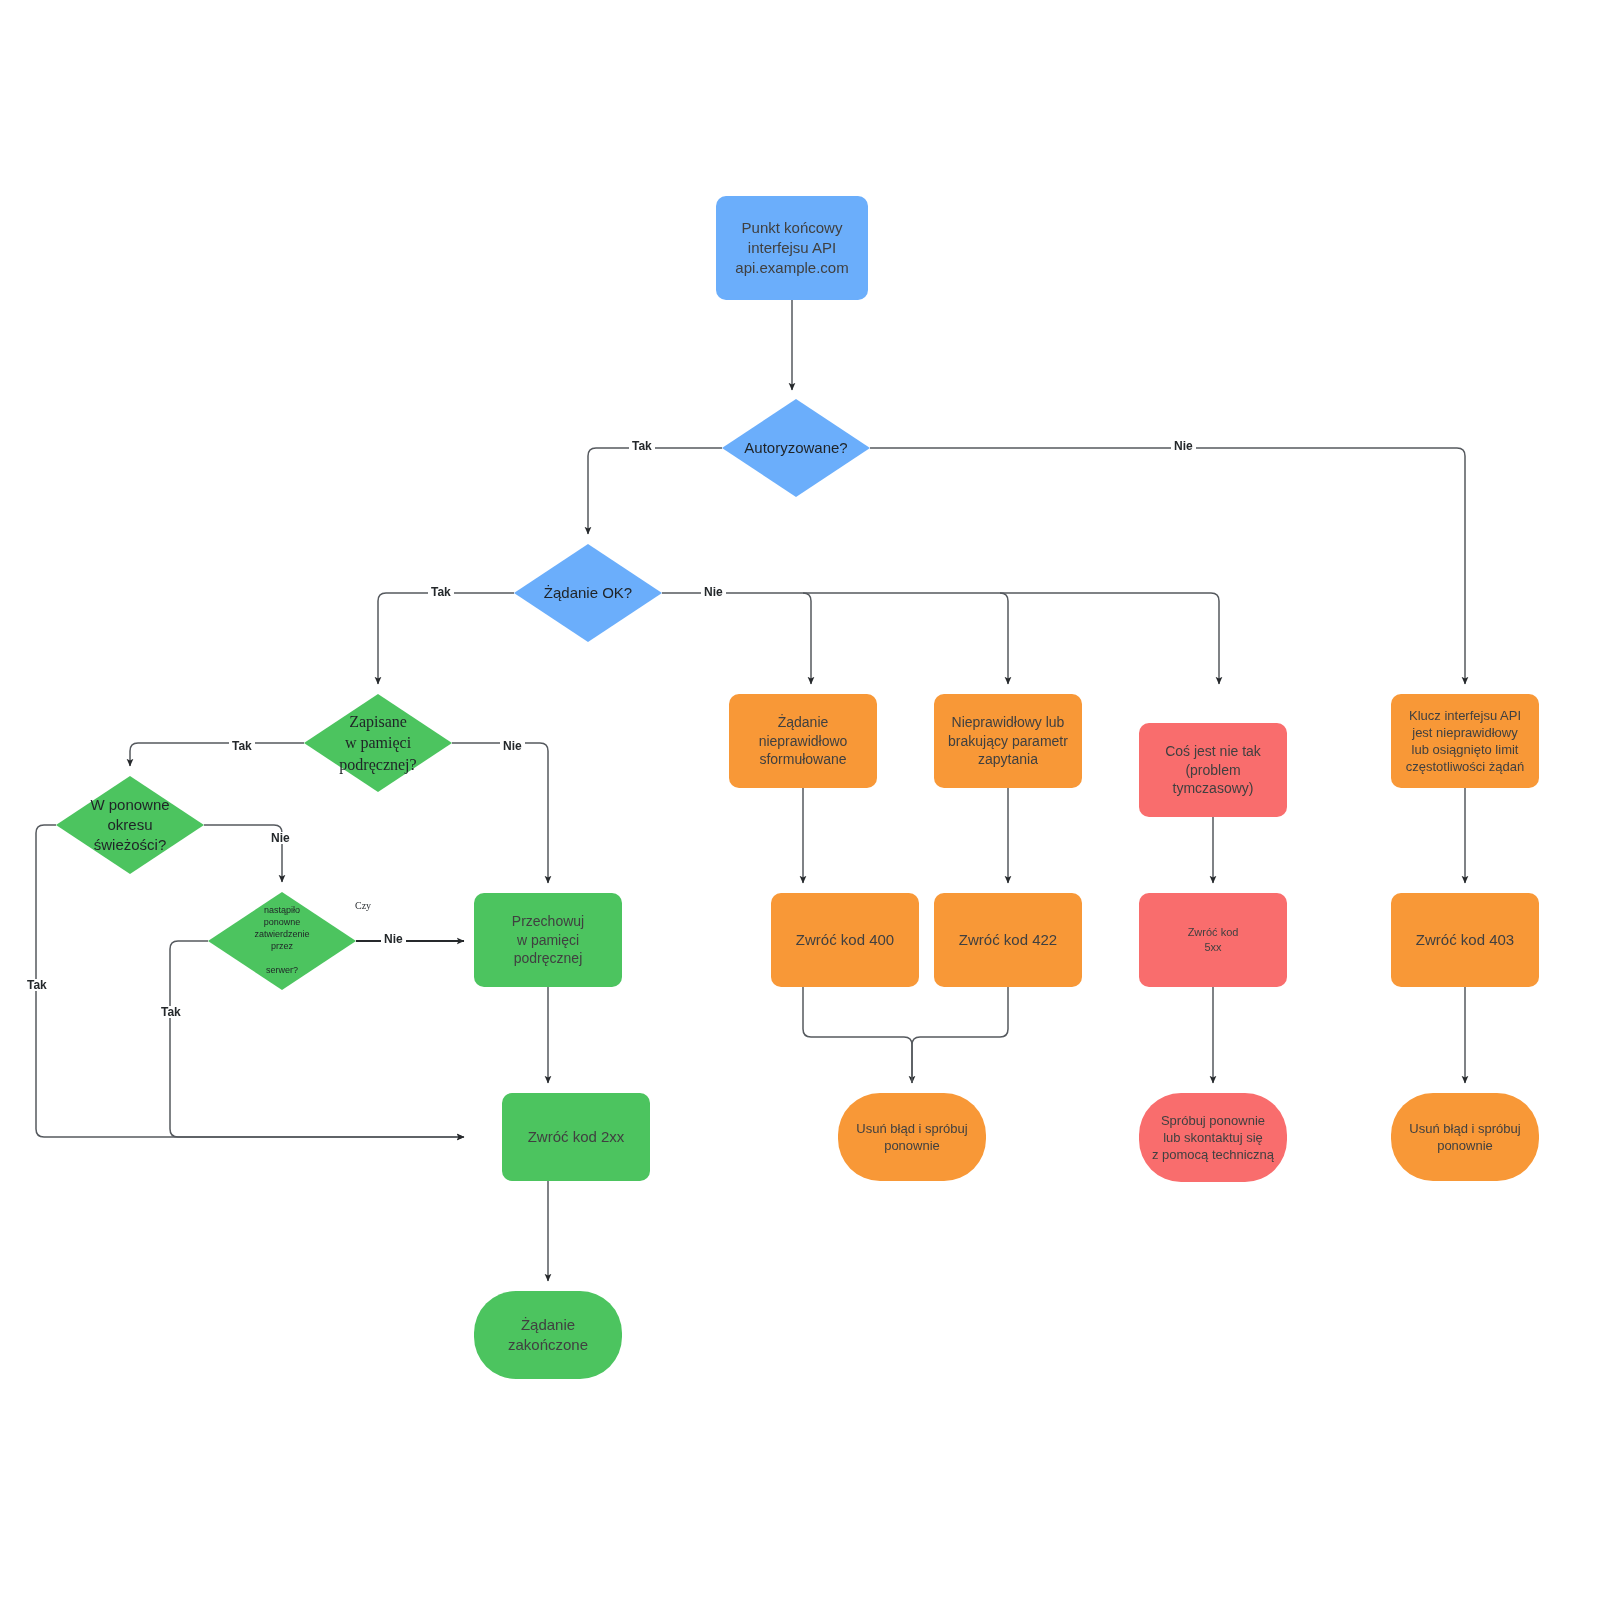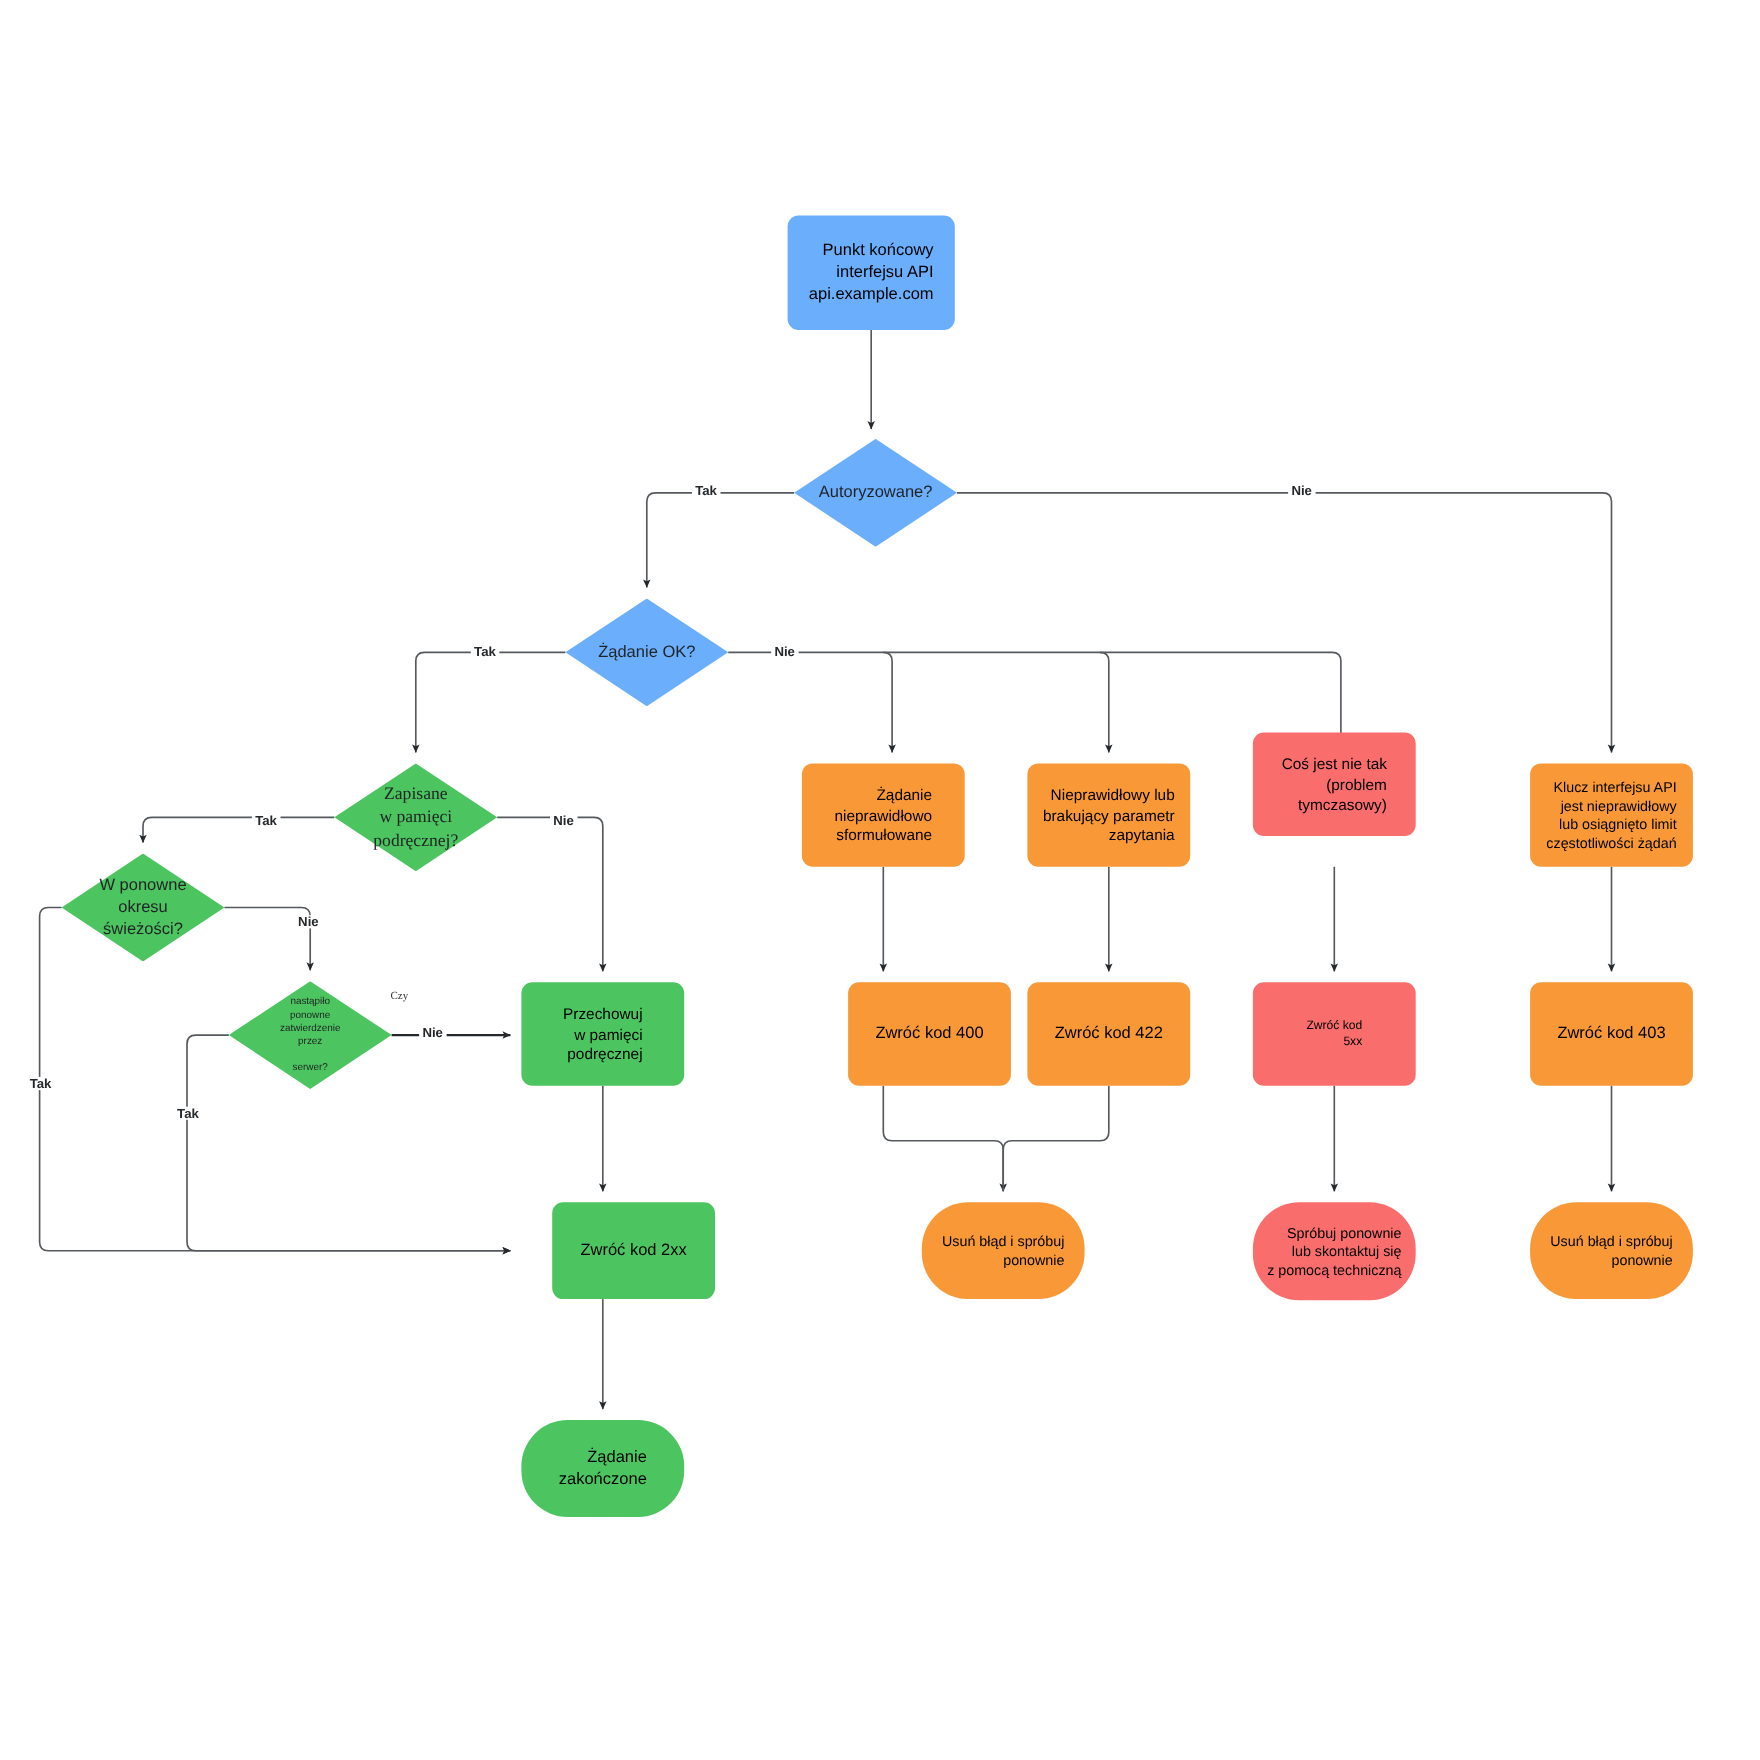--- a/index.html
+++ b/index.html
@@ -22,22 +22,22 @@
     width: 1600px;
     height: 1600px;
     pointer-events: none;
   }
   .node {
     position: absolute;
     box-sizing: border-box;
     display: flex;
     align-items: center;
     justify-content: center;
-    text-align: right;
-    color: #000000;
+    text-align: center;
+    color: #404040;
     line-height: 1.32;
     white-space: pre-line;
   }
   .box {
     border-radius: 10px;
   }
   .terminal {
     border-radius: 42px;
   }
   .diamond-wrap {
@@ -185,21 +185,21 @@
 podręcznej</span></div>
       <div class="node box" style="left: 502px; top: 1093px; width: 148px; height: 88px; background: rgb(76, 196, 95); font-size: 15px;"><span>Zwróć kod 2xx</span></div>
       <div class="node terminal" style="left: 474px; top: 1291px; width: 148px; height: 88px; background: rgb(76, 196, 95); font-size: 15px;"><span>Żądanie
 zakończone</span></div>
       <div class="node box" style="left: 729px; top: 694px; width: 148px; height: 94px; background: rgb(248, 152, 55); font-size: 14px;"><span>Żądanie
 nieprawidłowo
 sformułowane</span></div>
       <div class="node box" style="left: 934px; top: 694px; width: 148px; height: 94px; background: rgb(248, 152, 55); font-size: 14px;"><span>Nieprawidłowy lub
 brakujący parametr
 zapytania</span></div>
-      <div class="node box" style="left: 1139px; top: 666px; width: 148px; height: 94px; background: rgb(249, 109, 109); font-size: 14px;"><span>Coś jest nie tak
+      <div class="node box" style="left: 1139px; top: 723px; width: 148px; height: 94px; background: rgb(249, 109, 109); font-size: 14px;"><span>Coś jest nie tak
 (problem
 tymczasowy)</span></div>
       <div class="node box" style="left: 1391px; top: 694px; width: 148px; height: 94px; background: rgb(248, 152, 55); font-size: 13px;"><span>Klucz interfejsu API
 jest nieprawidłowy
 lub osiągnięto limit
 częstotliwości żądań</span></div>
       <div class="node box" style="left: 771px; top: 893px; width: 148px; height: 94px; background: rgb(248, 152, 55); font-size: 15px;"><span>Zwróć kod 400</span></div>
       <div class="node box" style="left: 934px; top: 893px; width: 148px; height: 94px; background: rgb(248, 152, 55); font-size: 15px;"><span>Zwróć kod 422</span></div>
       <div class="node box" style="left: 1139px; top: 893px; width: 148px; height: 94px; background: rgb(249, 109, 109); font-size: 11px;"><span>Zwróć kod
 5xx</span></div>

